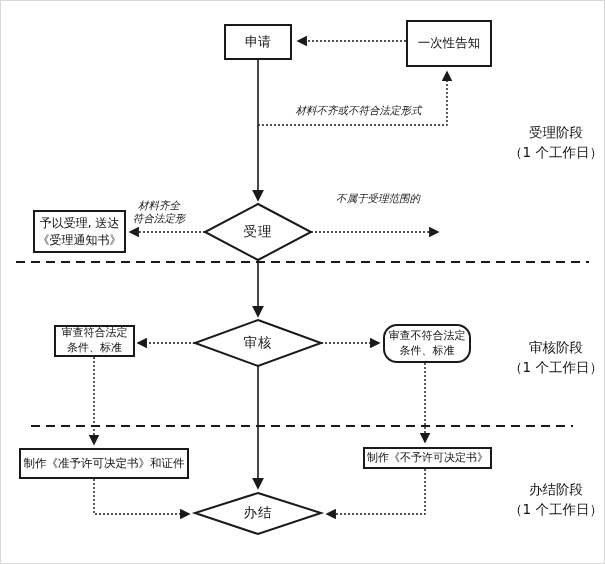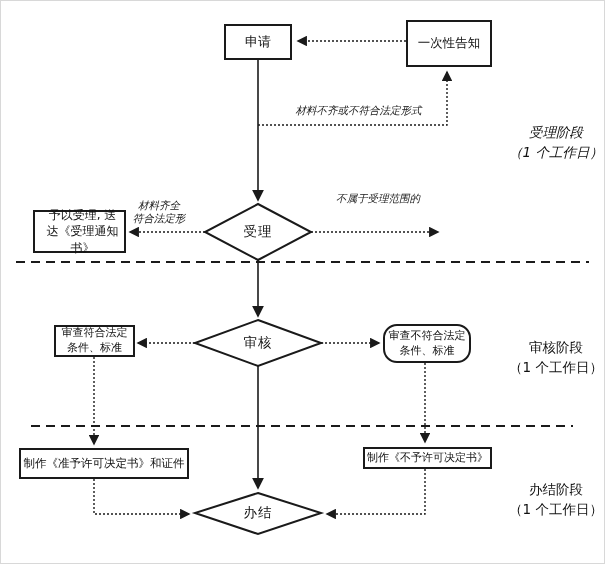--- a/index.html
+++ b/index.html
@@ -73,40 +73,40 @@
 
     <polyline points="93,478 93,513 188,513" fill="none" stroke="#1a1a1a" stroke-width="1.4" stroke-dasharray="2 2" marker-end="url(#arr)"></polyline>
 
     <polyline points="424,468 424,513 326,513" fill="none" stroke="#1a1a1a" stroke-width="1.4" stroke-dasharray="2 2" marker-end="url(#arr)"></polyline>
   </svg>
 
   <div class="node-box" style="left:223px;top:23px;width:68px;height:36px;font-size:13px;">申请</div>
 
   <div class="node-box" style="left:405px;top:19px;width:86px;height:47px;font-size:12.5px;">一次性告知</div>
 
-  <div class="node-box" style="left:32px;top:209px;width:93px;height:43px;font-size:12px;padding-left:8px;">予以受理, 送达《受理通知书》</div>
+  <div class="node-box" style="left:32px;top:209px;width:93px;height:43px;font-size:12px;">予以受理, 送达《受理通知书》</div>
 
 
   <div class="node-box" style="left:53px;top:324px;width:81px;height:32px;font-size:11px;">审查符合法定条件、标准</div>
 
   <div class="node-box" style="left:382px;top:323px;width:88px;height:39px;font-size:11px;border-radius:14px;">审查不符合法定条件、标准</div>
 
   <div class="node-box" style="left:18px;top:447px;width:170px;height:31px;font-size:11.5px;white-space:nowrap;">制作《准予许可决定书》和证件</div>
 
   <div class="node-box" style="left:362px;top:446px;width:129px;height:22px;font-size:11px;white-space:nowrap;">制作《不予许可决定书》</div>
 
   <div class="diamond-label" style="left:217px;top:217px;width:80px;height:28px;">受理</div>
   <div class="diamond-label" style="left:217px;top:328px;width:80px;height:28px;">审核</div>
   <div class="diamond-label" style="left:217px;top:498px;width:80px;height:28px;">办结</div>
 
   <div class="edge-label" style="left:285px;top:103px;width:145px;">材料不齐或不符合法定形式</div>
   <div class="edge-label" style="left:125px;top:198px;width:66px;">材料齐全
 符合法定形</div>
   <div class="edge-label" style="left:334px;top:191px;width:86px;">不属于受理范围的</div>
 
-  <div class="stage-label" style="left:505px;top:122px;width:100px;font-style:italic;">受理阶段
+  <div class="stage-label" style="left:505px;top:122px;width:100px;">受理阶段
 （1 个工作日）</div>
   <div class="stage-label" style="left:505px;top:337px;width:100px;">审核阶段
 （1 个工作日）</div>
   <div class="stage-label" style="left:505px;top:479px;width:100px;">办结阶段
 （1 个工作日）</div>
 
 </div>
 
 </body></html>

